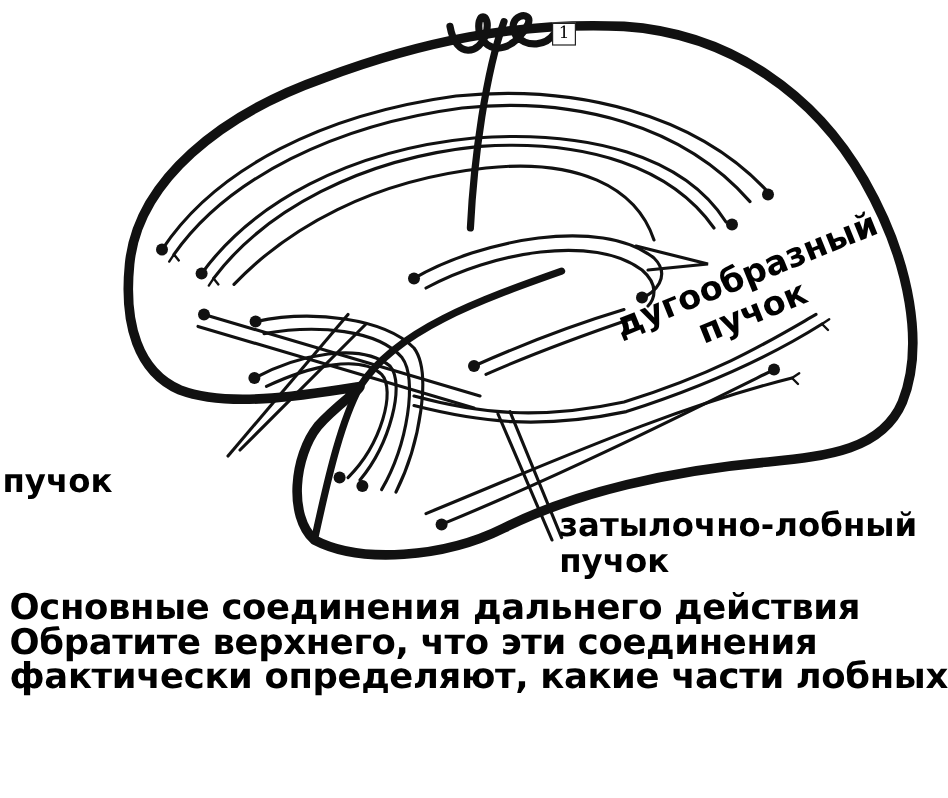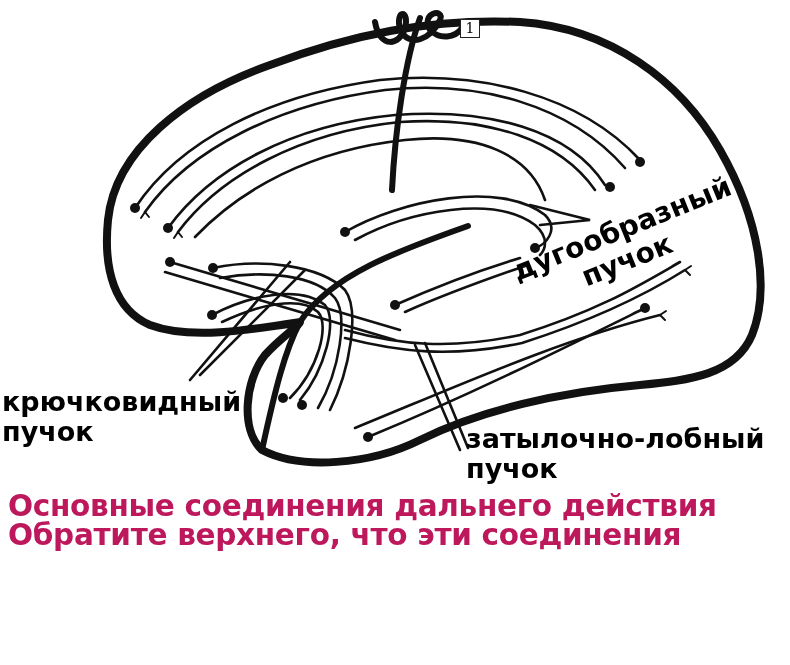--- a/index.html
+++ b/index.html
@@ -16,21 +16,21 @@
     .label span { display: block; }
     #label-arcuate { left: 508px; top: 258px; transform-origin: 0 0; transform: rotate(-22deg); font-size: 28px; line-height: 31px; }
     #label-arcuate span:nth-child(2) { padding-left: 62px; }
     #label-uncinate { left: 2px; top: 387px; }
     #label-ifof { left: 466px; top: 424px; }
     #label-one { position: absolute; left: 460px; top: 19px; width: 18px; height: 17px;
                  background: #fff; border: 1px solid #222; font-family: "DejaVu Serif", serif;
                  font-size: 14px; line-height: 17px; text-align: center; font-weight: normal; }
     #caption { position: absolute; left: 8px; top: 492px; width: 782px;
                font-family: "DejaVu Sans", sans-serif; font-weight: bold;
-               font-size: 29.5px; line-height: 28.5px; letter-spacing: -0.3px; color: #be185d; }
+               font-size: 29.5px; line-height: 28.5px; letter-spacing: -0.3px; color: #000000; }
     #caption span { display: block; white-space: nowrap; }
   </style>
 </head>
 <body>
 
 <svg id="diagram" viewBox="0 0 790 490" xmlns="http://www.w3.org/2000/svg">
 
   <path class="outline" d="M 300 322
            C 250 330, 190 340, 150 325
            C 115 310, 103 270, 108 220
@@ -107,25 +107,25 @@
 </svg>
 
 <div id="label-one">1</div>
 
 <div class="label" id="label-arcuate">
   <span>дугообразный</span>
   <span>пучок</span>
 </div>
 
 <div class="label" id="label-uncinate">
-  <span>крючковидный</span>
   <span>пучок</span>
 </div>
 
 <div class="label" id="label-ifof">
   <span>затылочно-лобный</span>
   <span>пучок</span>
 </div>
 
 <div id="caption">
   <span>Основные соединения дальнего действия</span>
   <span>Обратите верхнего, что эти соединения</span>
+  <span>фактически определяют, какие части лобных</span>
 </div>
 
 </body></html>

